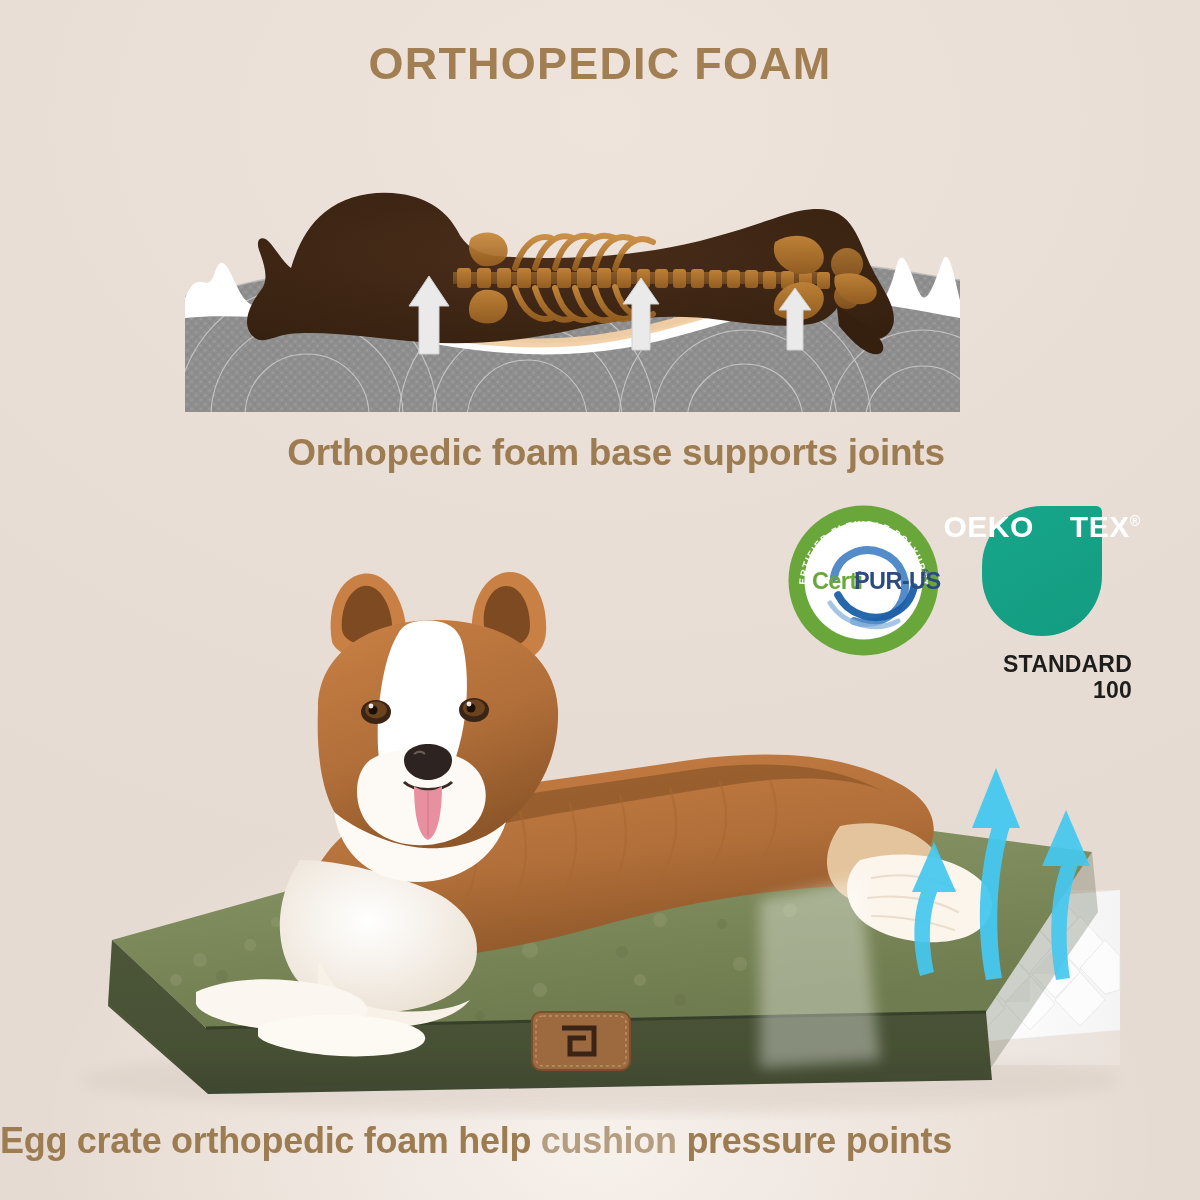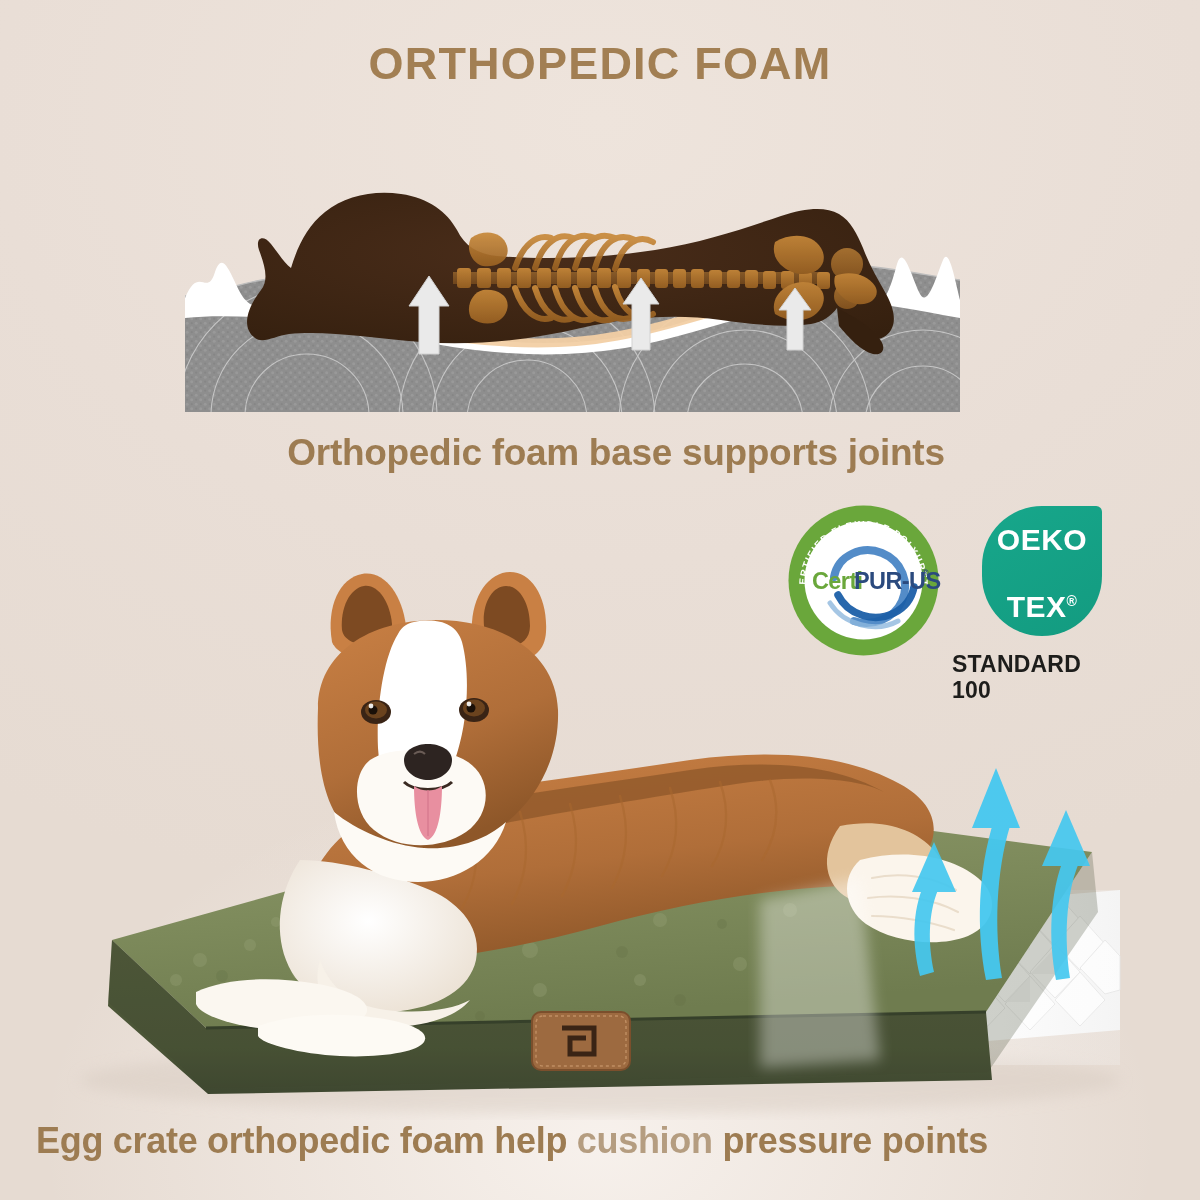--- a/index.html
+++ b/index.html
@@ -48,36 +48,36 @@
 
   .badge-oeko {
     position: absolute; left: 982px; top: 506px;
     width: 120px; height: 130px;
   }
   .oeko-shape {
     width: 120px; height: 130px;
     background: #16a085;
     background: linear-gradient(150deg,#17a78b 0%,#139b80 100%);
     border-radius: 62px 6px 62px 62px;
-    display: flex; flex-direction: column;
-    align-items: center; justify-content: center;
+    display: flex; 
+    justify-content: center;
     padding-top: 6px;
     gap: 36px;
   }
   .oeko-line1, .oeko-line2 {
     color: #ffffff; font-weight: 700; font-size: 30px;
     line-height: 1.03; letter-spacing: 0.5px;
   }
   .oeko-line2 { position: relative; }
   .oeko-reg {
     font-size: 14px; vertical-align: super; font-weight: 700;
   }
   .oeko-std {
     position: absolute; left: 952px; top: 652px; width: 180px;
-    text-align: left; color: #1d1d1b;
+    text-align: right; color: #1d1d1b;
     font-size: 23px; font-weight: 700; line-height: 1.12;
     letter-spacing: 0.2px;
   }
 
   
   .scene {
     position: absolute; left: 0; top: 560px;
     width: 1200px; height: 560px;
   }
   .scene svg { display: block; width: 1200px; height: 560px; }
@@ -85,24 +85,23 @@
   
   .airflow {
     position: absolute; left: 890px; top: 680px;
     width: 220px; height: 300px; pointer-events: none;
   }
   .airflow svg { display:block; width: 220px; height: 300px; }
 
   
   .caption-bottom {
     position: absolute; top: 1120px; left: 0; width: 1012px;
-    text-align: center;
+    text-align: left;
     font-size: 36px; font-weight: 700; letter-spacing: -0.3px;
     color: #9d7c52;
-    padding-left: 12px;
   }
   .caption-bottom .faded { color: #b59d80; }
 </style>
 </head>
 <body>
 
 <div id="page">
 
   <div class="title">ORTHOPEDIC FOAM</div>
 

